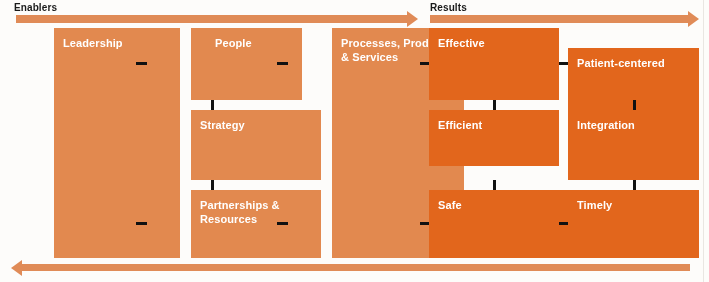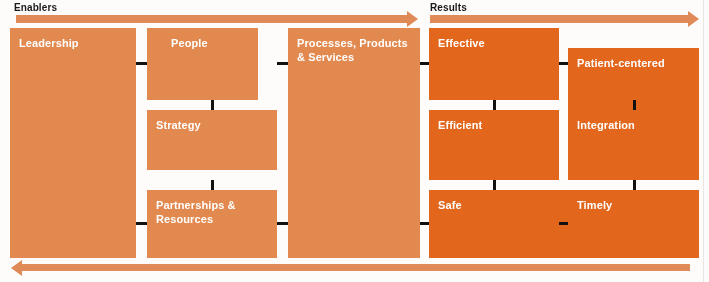--- a/index.html
+++ b/index.html
@@ -56,21 +56,21 @@
     position: absolute;
     box-sizing: border-box;
     padding: 8px 9px 0 9px;
     color: #ffffff;
     font-size: 11px;
     font-weight: bold;
     line-height: 1.28;
     letter-spacing: 0.1px;
     overflow: hidden;
   }
-  .box.enabler { background: #e2894f; }
+  .box.enabler { background: #e2894f; margin-left: 44px; }
   .box.result  { background: #e2661c; }
   .box .label { display: block; }
 
   
   .tick-h {
     position: absolute;
     height: 3px;
     background: #111111;
   }
   .tick-v {
@@ -104,41 +104,41 @@
   <div class="arrow-head-right" style="left:688px; top:11px;"></div>
 
   <div class="box enabler" style="left:10px; top:28px; width:126px; height:230px;">
     <span class="label">Leadership</span>
   </div>
 
   <div class="box enabler" style="left:147px; top:28px; width:111px; height:72px;padding-left:24px;">
     <span class="label">People</span>
   </div>
 
-  <div class="box enabler" style="left:147px; top:110px; width:130px; height:60px;">
+  <div class="box enabler" style="left:147px; top:110px; width:130px; height:70px;">
     <span class="label">Strategy</span>
   </div>
 
   <div class="box enabler" style="left:147px; top:190px; width:130px; height:68px;">
     <span class="label">Partnerships &amp; Resources</span>
   </div>
 
   <div class="box enabler" style="left:288px; top:28px; width:132px; height:230px;">
     <span class="label">Processes, Products &amp; Services</span>
   </div>
 
   <div class="box result" style="left:429px; top:28px; width:130px; height:72px;">
     <span class="label">Effective</span>
   </div>
 
   <div class="box result" style="left:568px; top:28px; width:131px; height:72px;margin-top:20px;">
     <span class="label">Patient-centered</span>
   </div>
 
-  <div class="box result" style="left:429px; top:110px; width:130px; height:70px;">
+  <div class="box result" style="left:429px; top:110px; width:130px; height:56px;">
     <span class="label">Efficient</span>
   </div>
 
   <div class="box result" style="left:568px; top:110px; width:131px; height:70px;">
     <span class="label">Integration</span>
   </div>
 
   <div class="box result" style="left:429px; top:190px; width:152px; height:68px;">
     <span class="label">Safe</span>
   </div>

